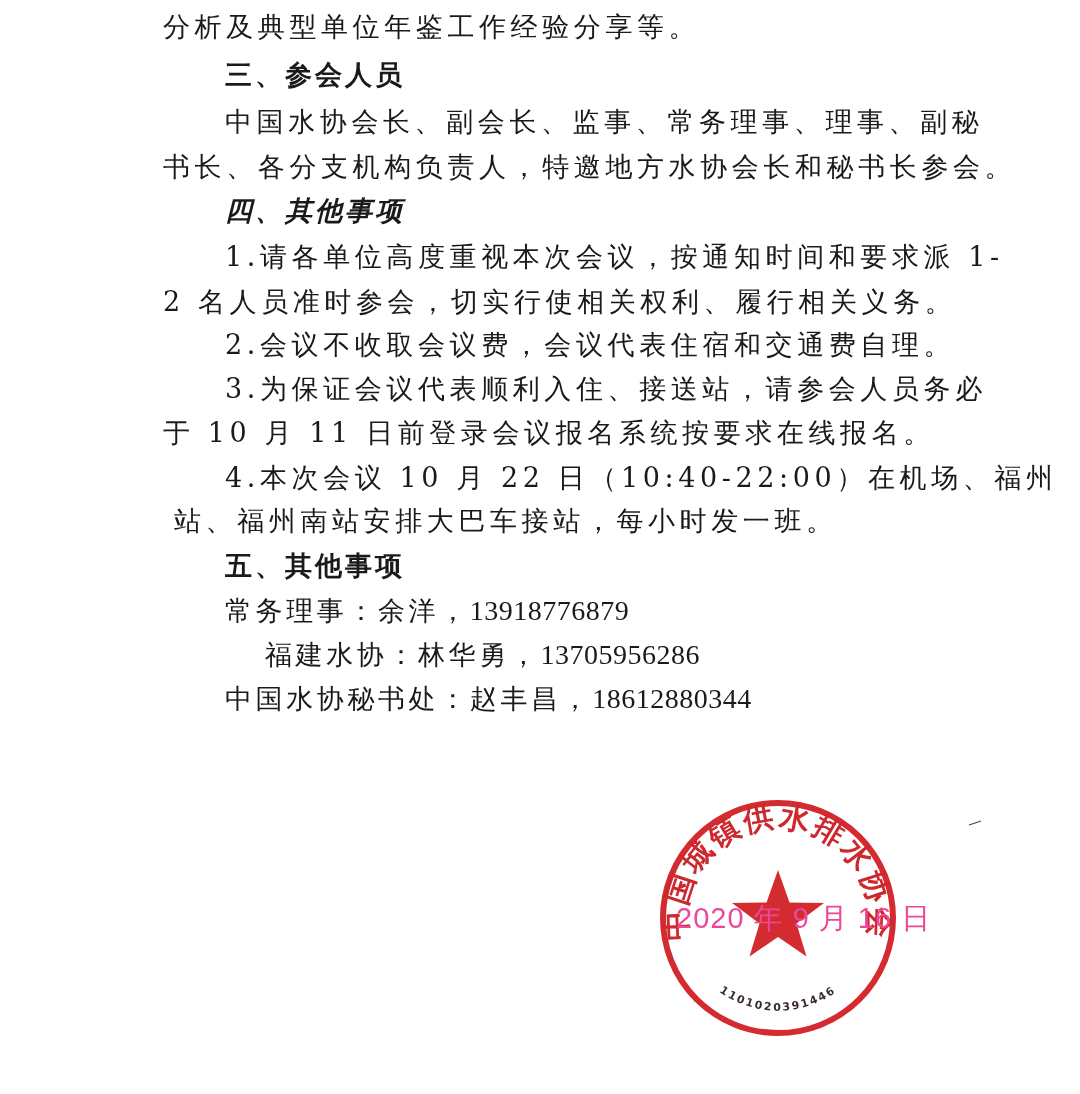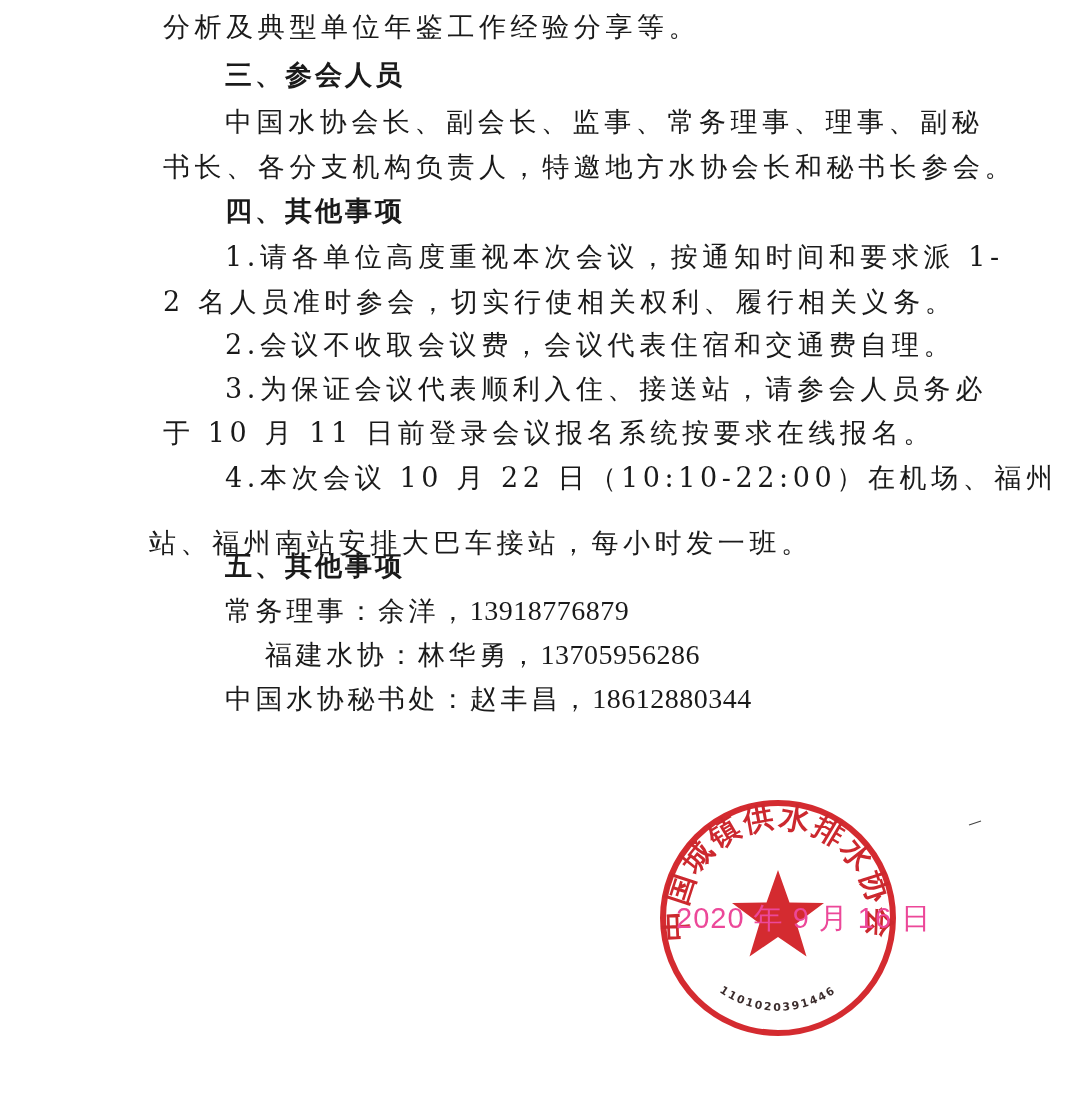--- a/index.html
+++ b/index.html
@@ -76,32 +76,32 @@
 
 <div class="page">
 
   <div class="line" style="left:163px; top:9px;">分析及典型单位年鉴工作经验分享等。</div>
 
   <div class="line heading" style="left:225px; top:57px;">三、参会人员</div>
 
   <div class="line" style="left:225px; top:104px;">中国水协会长、副会长、监事、常务理事、理事、副秘</div>
   <div class="line" style="left:163px; top:149px;">书长、各分支机构负责人，特邀地方水协会长和秘书长参会。</div>
 
-  <div class="line heading" style="left:225px; top:193px;">四、其他事项</div>
+  <div class="line heading" style="left:225px; top:193px;font-style:italic;">四、其他事项</div>
 
   <div class="line" style="left:225px; top:239px;">1.请各单位高度重视本次会议，按通知时间和要求派 1-</div>
   <div class="line" style="left:163px; top:284px;">2 名人员准时参会，切实行使相关权利、履行相关义务。</div>
 
   <div class="line" style="left:225px; top:327px;">2.会议不收取会议费，会议代表住宿和交通费自理。</div>
 
   <div class="line" style="left:225px; top:371px;">3.为保证会议代表顺利入住、接送站，请参会人员务必</div>
   <div class="line" style="left:163px; top:415px;">于 10 月 11 日前登录会议报名系统按要求在线报名。</div>
 
-  <div class="line" style="left:225px; top:460px;">4.本次会议 10 月 22 日（10:10-22:00）在机场、福州</div>
-  <div class="line" style="left:149px; top:503px;margin-top:22px;">站、福州南站安排大巴车接站，每小时发一班。</div>
+  <div class="line" style="left:225px; top:460px;">4.本次会议 10 月 22 日（10:40-22:00）在机场、福州</div>
+  <div class="line" style="left:174px; top:503px;">站、福州南站安排大巴车接站，每小时发一班。</div>
 
   <div class="line heading" style="left:225px; top:548px;">五、其他事项</div>
 
   <div class="line contact" style="left:225px; top:593px;">
     <span>常务理事：余洋，</span><span class="num">13918776879</span>
   </div>
   <div class="line contact" style="left:225px; top:637px;margin-left:40px;">
     <span>福建水协：林华勇，</span><span class="num">13705956286</span>
   </div>
   <div class="line contact" style="left:225px; top:681px;">

